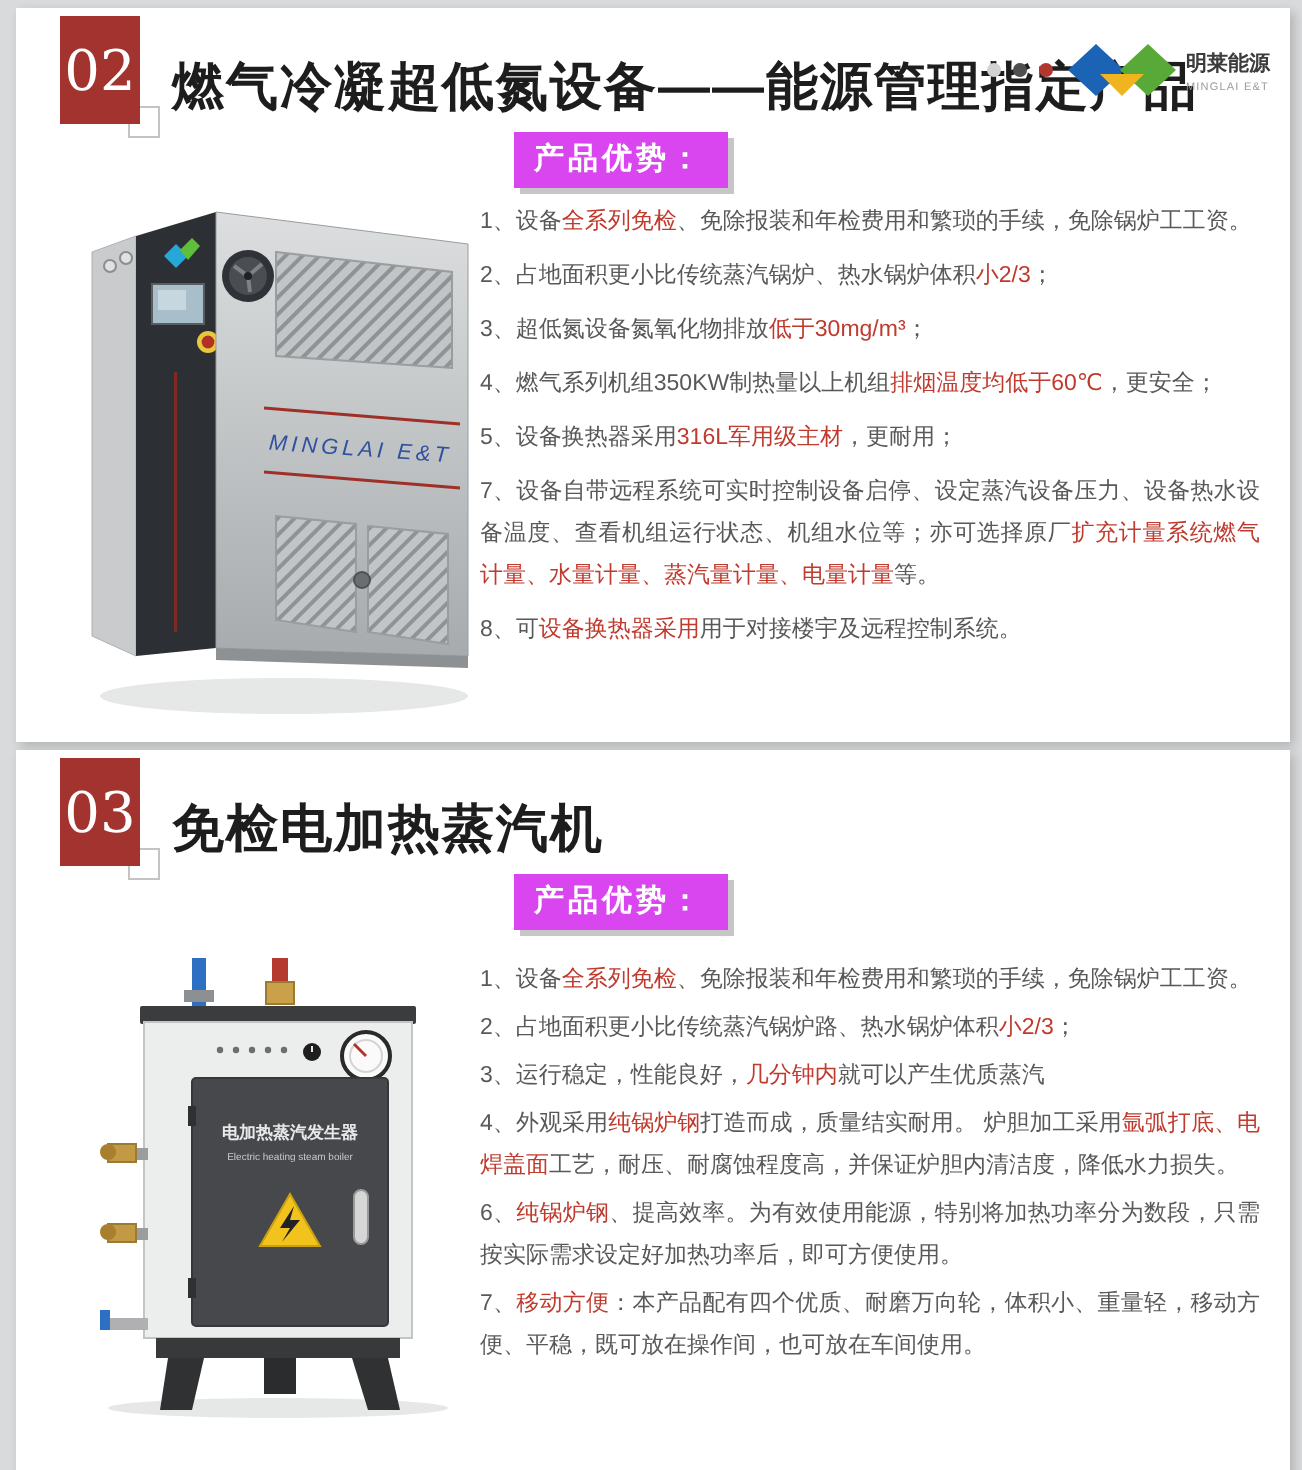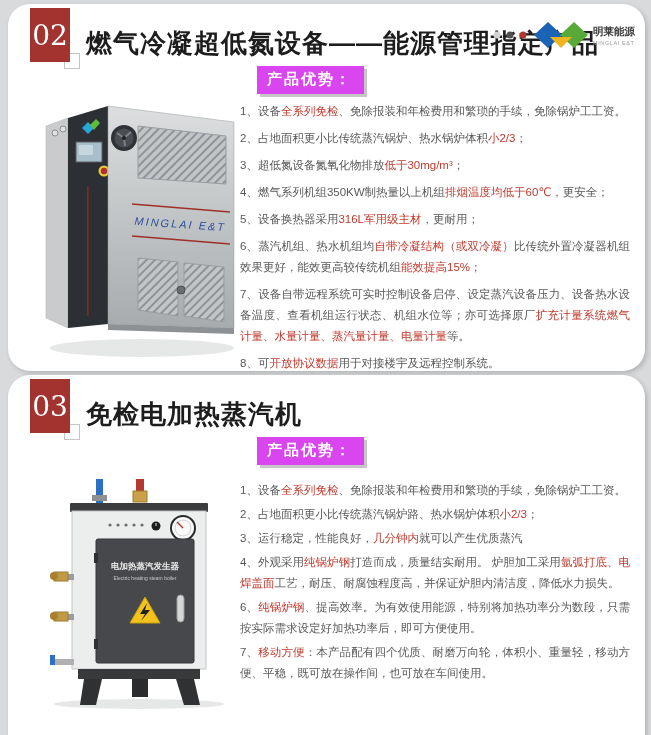--- a/index.html
+++ b/index.html
@@ -4,21 +4,20 @@
 <style>
   html,body{margin:0;padding:0;}
   body{
     width:651px;height:735px;position:relative;overflow:hidden;
     background:#d8dadb;
     font-family:"Liberation Sans","DejaVu Sans",sans-serif;
   }
   .card{
     position:absolute;left:8px;width:637px;background:#ffffff;
     box-shadow:2px 2px 5px rgba(0,0,0,0.18);
-    border-radius:22px;
   }
   #card-1{top:4px;height:367px;}
   #card-2{top:375px;height:431px;}
 
   .num-sq{
     position:absolute;left:56px;top:49px;width:14px;height:14px;
     border:1px solid #c4c4c4;background:#fff;z-index:1;
   }
   .num-box{
     position:absolute;left:22px;top:4px;width:40px;height:54px;
@@ -121,23 +120,22 @@
     <polygon points="76,248 202,252 202,258 76,254" fill="#8d9193"></polygon>
   </svg>
 
   <div class="badge">产品优势：</div>
   <div class="adv-list">
       <div class="adv-item"><span>1、设备</span><span class="hl">全系列免检</span><span>、免除报装和年检费用和繁琐的手续，免除锅炉工工资。</span></div>
       <div class="adv-item"><span>2、占地面积更小比传统蒸汽锅炉、热水锅炉体积</span><span class="hl">小2/3</span><span>；</span></div>
       <div class="adv-item"><span>3、超低氮设备氮氧化物排放</span><span class="hl">低于30mg/m³</span><span>；</span></div>
       <div class="adv-item"><span>4、燃气系列机组350KW制热量以上机组</span><span class="hl">排烟温度均低于60℃</span><span>，更安全；</span></div>
       <div class="adv-item"><span>5、设备换热器采用</span><span class="hl">316L军用级主材</span><span>，更耐用；</span></div>
-      <div class="adv-item"><span>6、蒸汽机组、热水机组均</span><span class="hl">自带冷凝结构（或双冷凝）</span><span>比传统外置冷凝器机组效果更好，能效更高较传统机组</span><span class="hl">能效提高15%</span><span>；</span></div>
       <div class="adv-item"><span>7、设备自带远程系统可实时控制设备启停、设定蒸汽设备压力、设备热水设备温度、查看机组运行状态、机组水位等；亦可选择原厂</span><span class="hl">扩充计量系统燃气计量、水量计量、蒸汽量计量、电量计量</span><span>等。</span></div>
-      <div class="adv-item"><span>8、可</span><span class="hl">开放协议数据</span><span>用于对接楼宇及远程控制系统。</span></div>
+      <div class="adv-item"><span>8、可</span><span class="hl">设备换热器采用</span><span>用于对接楼宇及远程控制系统。</span></div>
     </div>
 </div>
 
 <div class="card" id="card-2">
 
   <div class="num-sq"></div>
   <div class="num-box">03</div>
   <div class="sec-title">免检电加热蒸汽机</div>
 
   <svg class="photo" id="photo-2" width="192" height="230" viewBox="0 0 192 230">

